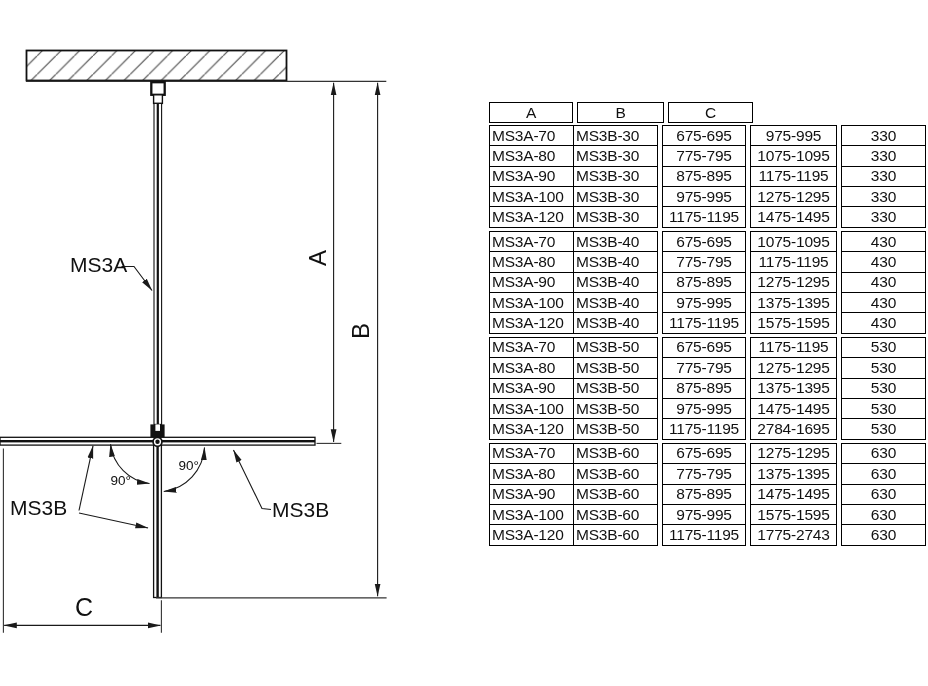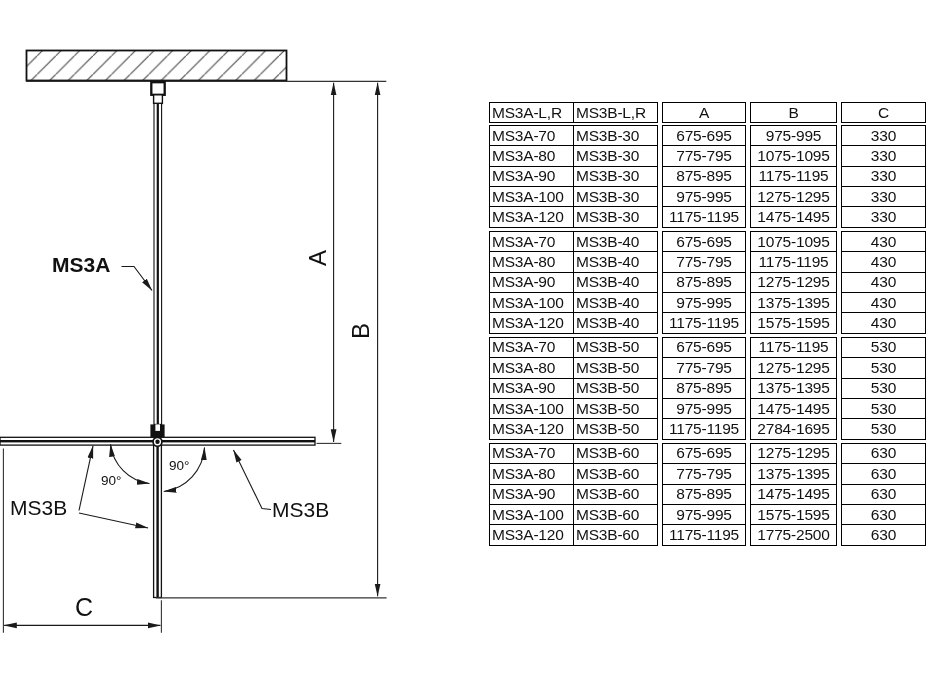--- a/index.html
+++ b/index.html
@@ -3,21 +3,21 @@
 <meta charset="utf-8">
 <style>
   html,body{margin:0;padding:0;background:#fff;}
   .stage{position:relative;width:928px;height:686px;background:#fff;overflow:hidden;
          font-family:"Liberation Sans","DejaVu Sans",sans-serif;color:#111;}
   .stage svg{position:absolute;left:0;top:0;}
 
   
   .dlabel{position:absolute;white-space:nowrap;color:#111;}
   .lbl-panel{font-size:21px;line-height:22px;}
-  .lbl-angle{font-size:13.5px;line-height:14px;width:30px;text-align:left;}
+  .lbl-angle{font-size:13.5px;line-height:14px;width:30px;text-align:right;}
   .lbl-dim{font-size:24px;line-height:24px;width:36px;height:24px;text-align:center;}
   .rot{transform:rotate(-90deg);}
   .lbl-c{font-size:25px;line-height:26px;}
 
   
   .spec{position:absolute;left:489px;top:102px;width:437px;}
   .band{display:flex;gap:4px;}
   .band + .band{margin-top:3px;border-radius:27px;}
   .band.header + .band{margin-top:1.5px;}
   .blk{border:1.4px solid #000;background:#fff;box-sizing:border-box;}
@@ -103,37 +103,31 @@
       <line x1="79" y1="513" x2="148" y2="528" marker-end="url(#arr)"></line>
       <polyline points="271,509.5 262,508.5 233.5,450" marker-end="url(#arr)"></polyline>
     </g>
 
     <g stroke="#1a1a1a" stroke-width="1.1" fill="none">
       <path d="M110.5,444.2 A45,45 0 0 0 149.5,483.5" marker-start="url(#arr)" marker-end="url(#arr)"></path>
       <path d="M204.5,447.5 A47,47 0 0 1 163.8,491.5" marker-start="url(#arr)" marker-end="url(#arr)"></path>
     </g>
   </svg>
 
-  <div class="dlabel lbl-panel" style="left:52px;top:254px;font-weight:bold;">MS3A</div>
+  <div class="dlabel lbl-panel" style="left:70px;top:254px;">MS3A</div>
   <div class="dlabel lbl-panel" style="left:10px;top:497px;">MS3B</div>
   <div class="dlabel lbl-panel" style="left:272px;top:499px;">MS3B</div>
   <div class="dlabel lbl-dim rot" style="left:300px;top:246px;">A</div>
   <div class="dlabel lbl-dim rot" style="left:343px;top:319px;">B</div>
   <div class="dlabel lbl-c" style="left:75px;top:594px;">C</div>
   <div class="dlabel lbl-angle" style="left:101px;top:474px;">90°</div>
   <div class="dlabel lbl-angle" style="left:169px;top:459px;">90°</div>
 
   <div class="spec">
       <div class="band header">
-        <div class="blk models">
-          <div class="trow">
-            <div class="cell c1">MS3A-L,R</div>
-            <div class="cell c2">MS3B-L,R</div>
-          </div>
-        </div>
         <div class="blk colA">
           <div class="trow">
             <div class="cell num">A</div>
           </div>
         </div>
         <div class="blk colB">
           <div class="trow">
             <div class="cell num">B</div>
           </div>
         </div>
@@ -415,21 +409,21 @@
           <div class="trow">
             <div class="cell num">1375-1395</div>
           </div>
           <div class="trow">
             <div class="cell num">1475-1495</div>
           </div>
           <div class="trow">
             <div class="cell num">1575-1595</div>
           </div>
           <div class="trow">
-            <div class="cell num">1775-2500</div>
+            <div class="cell num">1775-2743</div>
           </div>
         </div>
         <div class="blk colC">
           <div class="trow">
             <div class="cell num">630</div>
           </div>
           <div class="trow">
             <div class="cell num">630</div>
           </div>
           <div class="trow">

